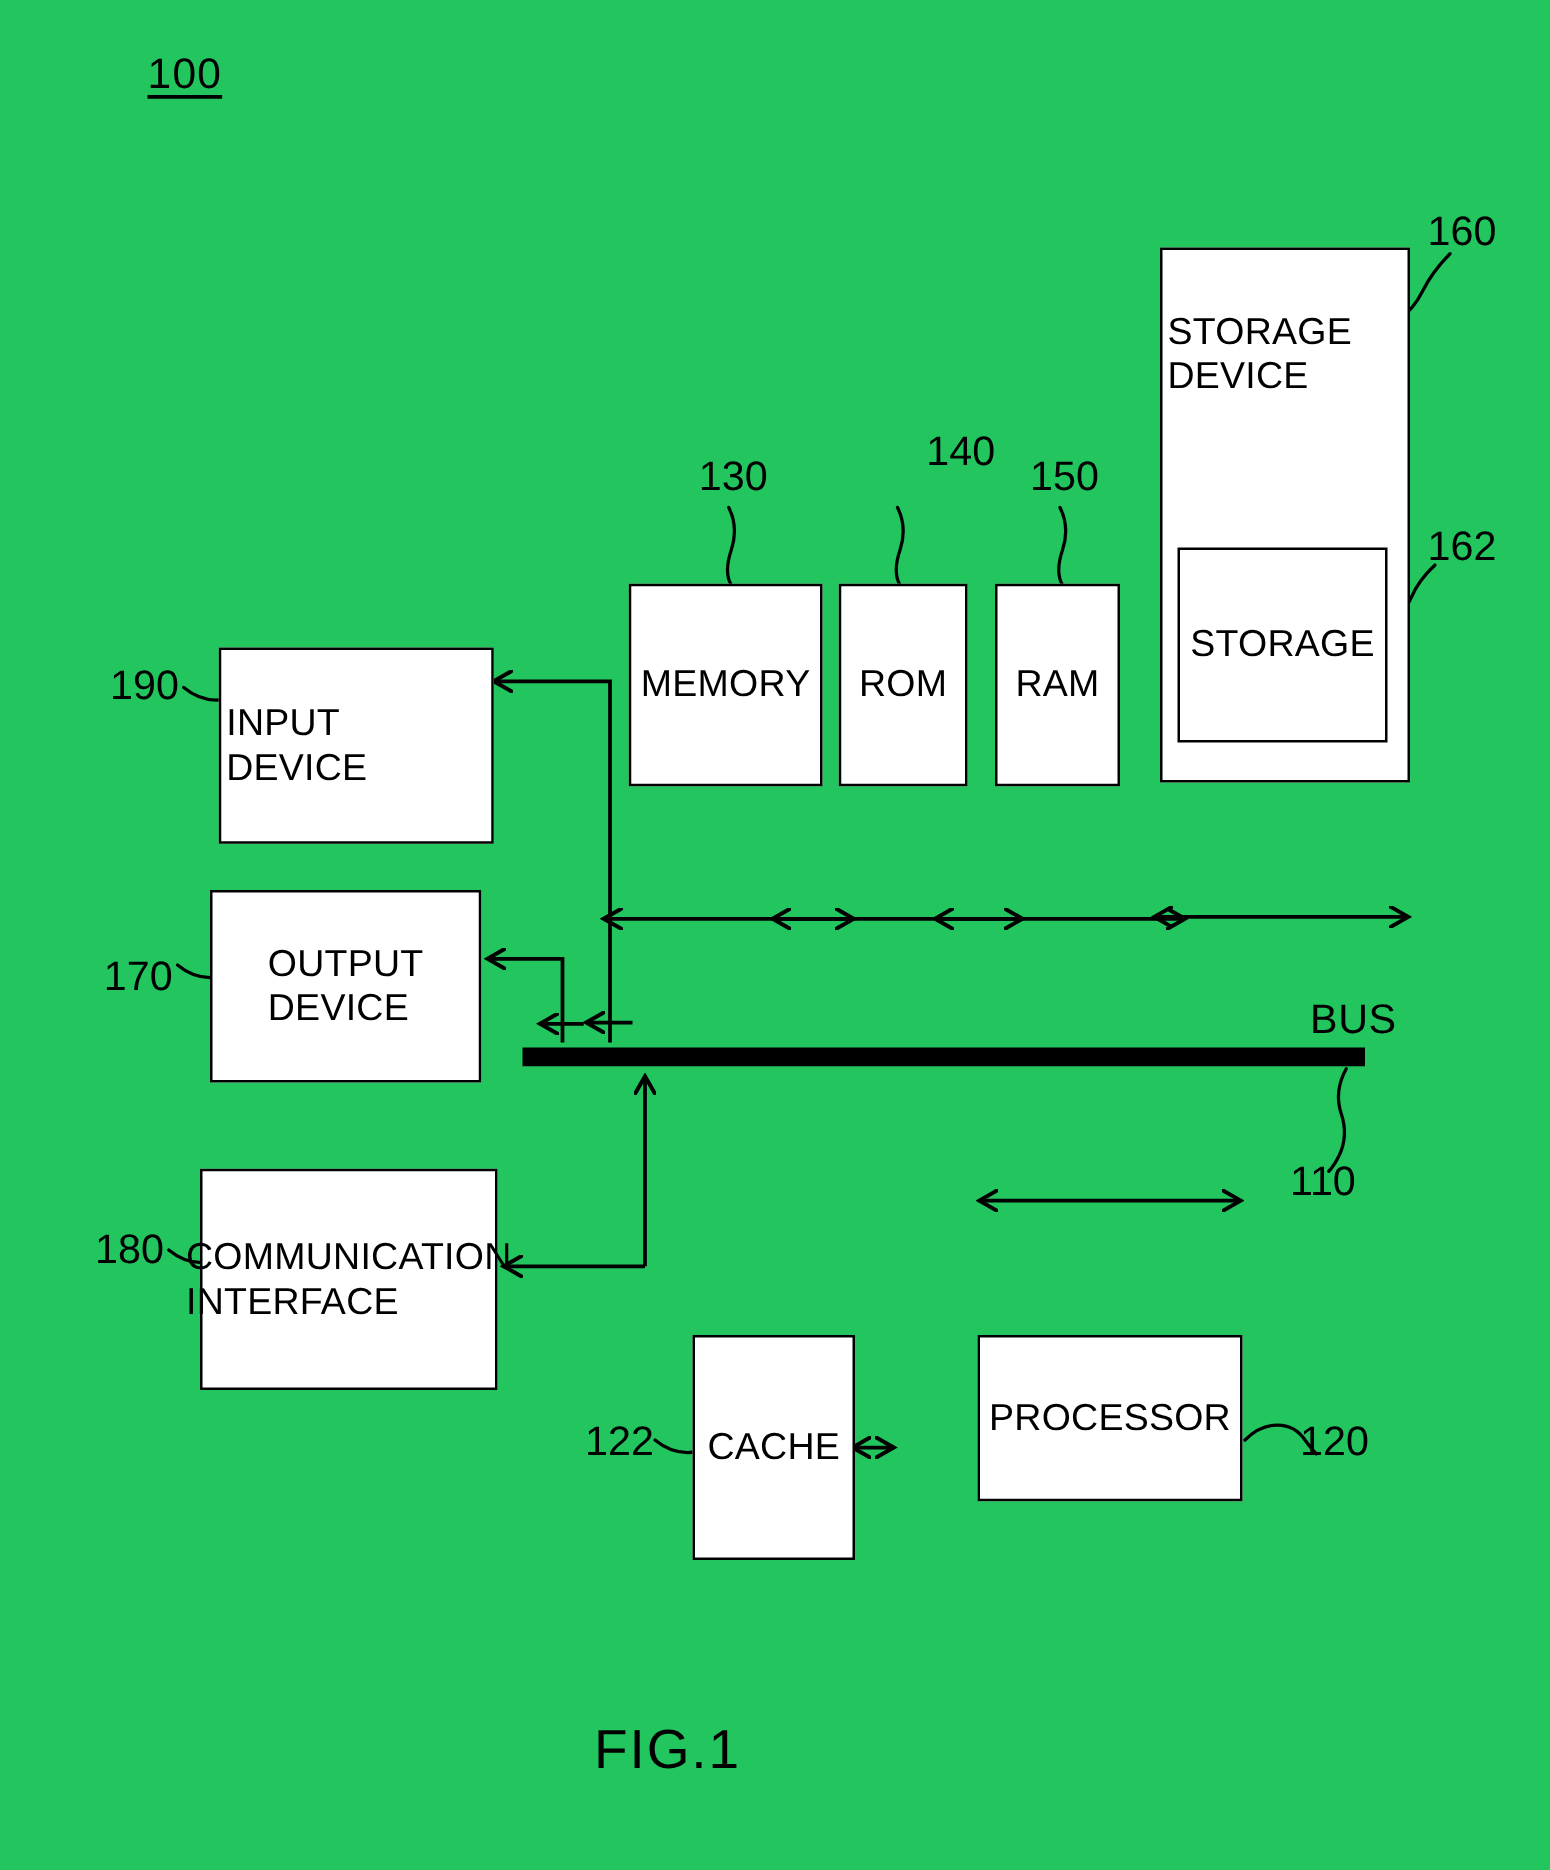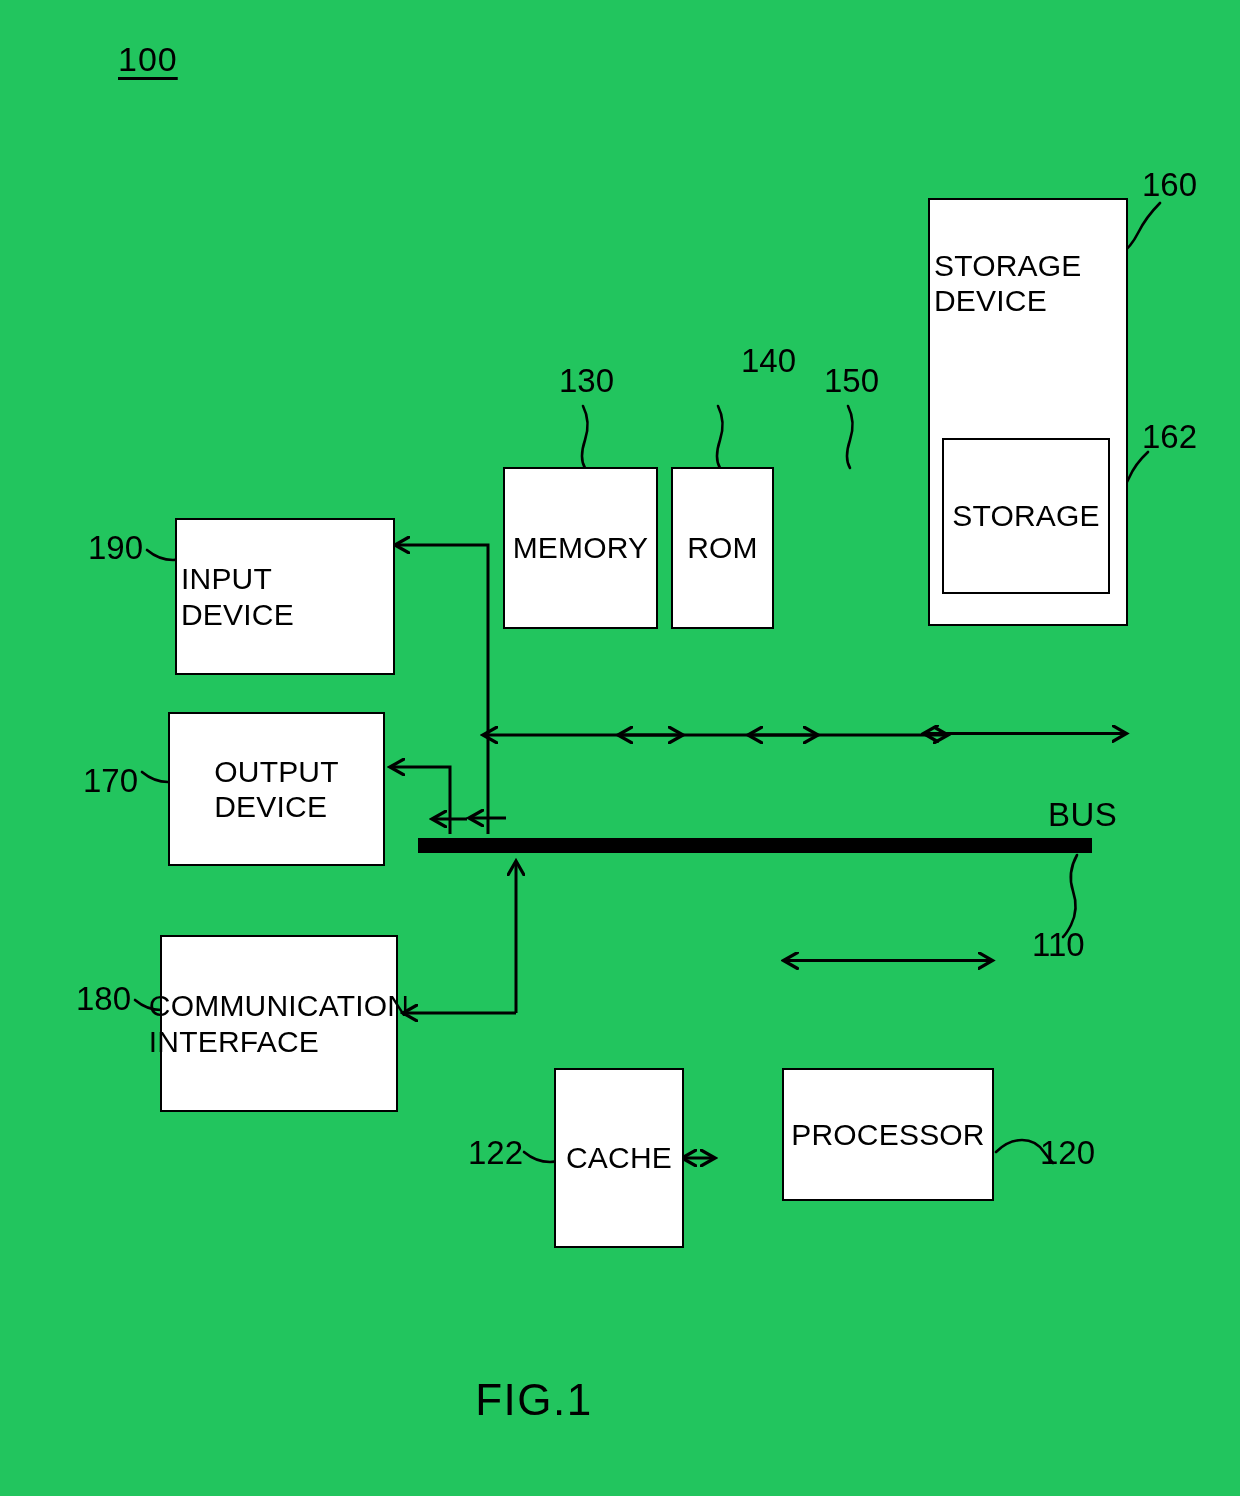--- a/index.html
+++ b/index.html
@@ -172,20 +172,23 @@
   </div>
 
   <div class="block" style="left:503px; top:467px; width:155px; height:162px;">
     <span class="blabel">MEMORY</span>
   </div>
 
   <div class="block" style="left:671px; top:467px; width:103px; height:162px;">
     <span class="blabel">ROM</span>
   </div>
 
+  <div class="block" style="left:796px; top:467px; width:100px; height:162px;">
+    <span class="blabel">RAM</span>
+  </div>
 
   <div class="block" style="left:175px; top:470px; width:220px; height:157px;margin-top:48px;">
     <span class="blabel">INPUT DEVICE</span>
   </div>
 
   <div class="block" style="left:168px; top:712px; width:217px; height:154px;">
     <span class="blabel">OUTPUT
 DEVICE</span>
   </div>
 

